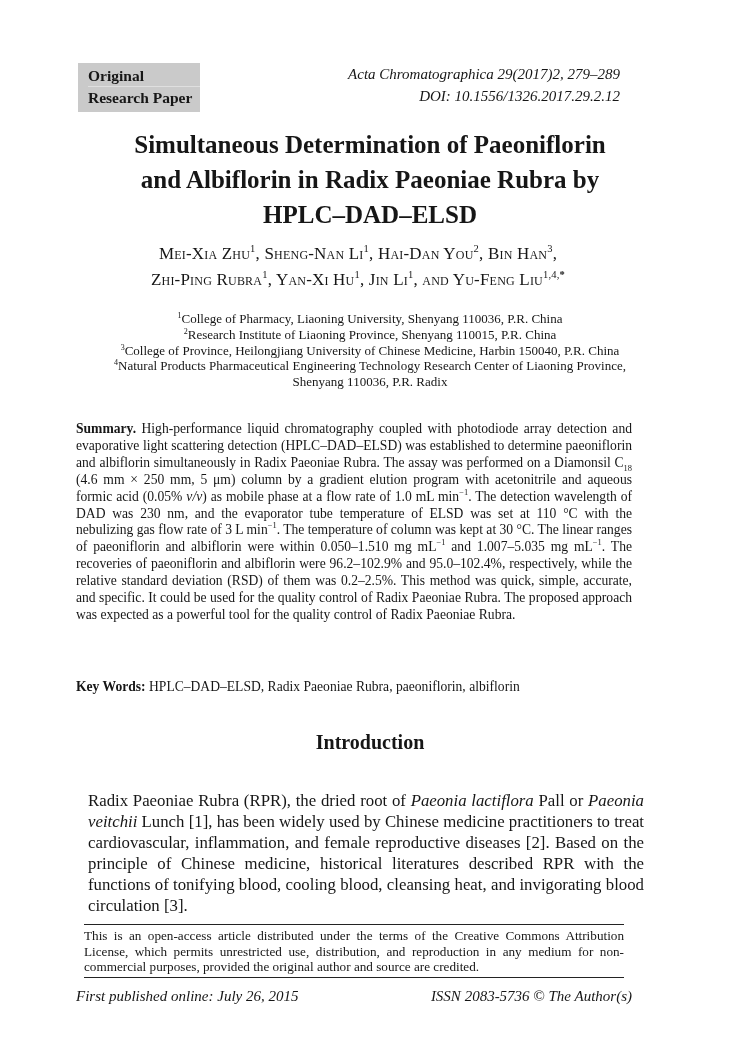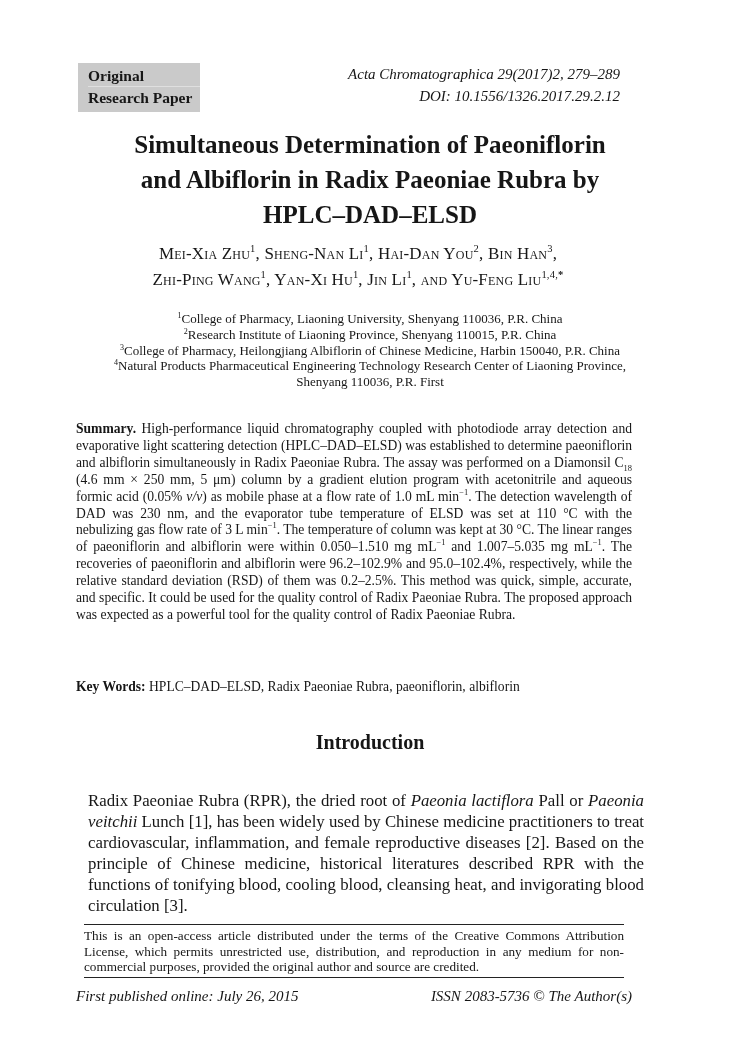--- a/index.html
+++ b/index.html
@@ -94,29 +94,29 @@
   </div>
 
   <h1 class="title">
     <div>Simultaneous Determination of Paeoniflorin</div>
     <div>and Albiflorin in Radix Paeoniae Rubra by</div>
     <div>HPLC–DAD–ELSD</div>
   </h1>
 
   <div class="authors">
     <div><span>Mei-Xia Zhu</span><sup>1</sup><span>, Sheng-Nan Li</span><sup>1</sup><span>, Hai-Dan You</span><sup>2</sup><span>, Bin Han</span><sup>3</sup><span>,</span></div>
-    <div><span>Zhi-Ping Wang</span><sup>1</sup><span>, Yan-Xi Hu</span><sup>1</sup><span>, Jin Li</span><sup>1</sup><span>, and Yu-Feng Liu</span><sup>1,4,</sup><sup style="font-weight: bold;">*</sup></div>
+    <div><span>Zhi-Ping Rubra</span><sup>1</sup><span>, Yan-Xi Hu</span><sup>1</sup><span>, Jin Li</span><sup>1</sup><span>, and Yu-Feng Liu</span><sup>1,4,</sup><sup style="font-weight: bold;">*</sup></div>
   </div>
 
   <div class="affiliations">
     <div><sup>1</sup><span>College of Pharmacy, Liaoning University, Shenyang 110036, P.R. China</span></div>
     <div><sup>2</sup><span>Research Institute of Liaoning Province, Shenyang 110015, P.R. China</span></div>
-    <div><sup>3</sup><span>College of Pharmacy, Heilongjiang Albiflorin of Chinese Medicine, Harbin 150040, P.R. China</span></div>
+    <div><sup>3</sup><span>College of Province, Heilongjiang University of Chinese Medicine, Harbin 150040, P.R. China</span></div>
     <div><sup>4</sup><span>Natural Products Pharmaceutical Engineering Technology Research Center of Liaoning Province,</span></div>
-    <div><span>Shenyang 110036, P.R. First</span></div>
+    <div><span>Shenyang 110036, P.R. Radix</span></div>
   </div>
 
   <p class="summary"><span style="font-weight: bold;">Summary.</span><span> High-performance liquid chromatography coupled with photodiode array detection and evaporative light scattering detection (HPLC–DAD–ELSD) was established to determine paeoniflorin and albiflorin simultaneously in Radix Paeoniae Rubra. The assay was performed on a Diamonsil C</span><sub>18</sub><span> (4.6 mm × 250 mm, 5 μm) column by a gradient elution program with acetonitrile and aqueous formic acid (0.05% </span><span style="font-style: italic;">v/v</span><span>) as mobile phase at a flow rate of 1.0 mL min</span><sup>−1</sup><span>. The detection wavelength of DAD was 230 nm, and the evaporator tube temperature of ELSD was set at 110 °C with the nebulizing gas flow rate of 3 L min</span><sup>−1</sup><span>. The temperature of column was kept at 30 °C. The linear ranges of paeoniflorin and albiflorin were within 0.050–1.510 mg mL</span><sup>−1</sup><span> and 1.007–5.035 mg mL</span><sup>−1</sup><span>. The recoveries of paeoniflorin and albiflorin were 96.2–102.9% and 95.0–102.4%, respectively, while the relative standard deviation (RSD) of them was 0.2–2.5%. This method was quick, simple, accurate, and specific. It could be used for the quality control of Radix Paeoniae Rubra. The proposed approach was expected as a powerful tool for the quality control of Radix Paeoniae Rubra.</span></p>
 
   <p class="keywords"><span style="font-weight: bold;">Key Words:</span><span> HPLC–DAD–ELSD, Radix Paeoniae Rubra, paeoniflorin, albiflorin</span></p>
 
   <h2 class="intro-heading">Introduction</h2>
 
   <p class="intro"><span>Radix Paeoniae Rubra (RPR), the dried root of </span><span style="font-style: italic;">Paeonia lactiflora</span><span> Pall or </span><span style="font-style: italic;">Paeonia veitchii</span><span> Lunch [1], has been widely used by Chinese medicine practitioners to treat cardiovascular, inflammation, and female reproductive diseases [2]. Based on the principle of Chinese medicine, historical literatures described RPR with the functions of tonifying blood, cooling blood, cleansing heat, and invigorating blood circulation [3].</span></p>
 

